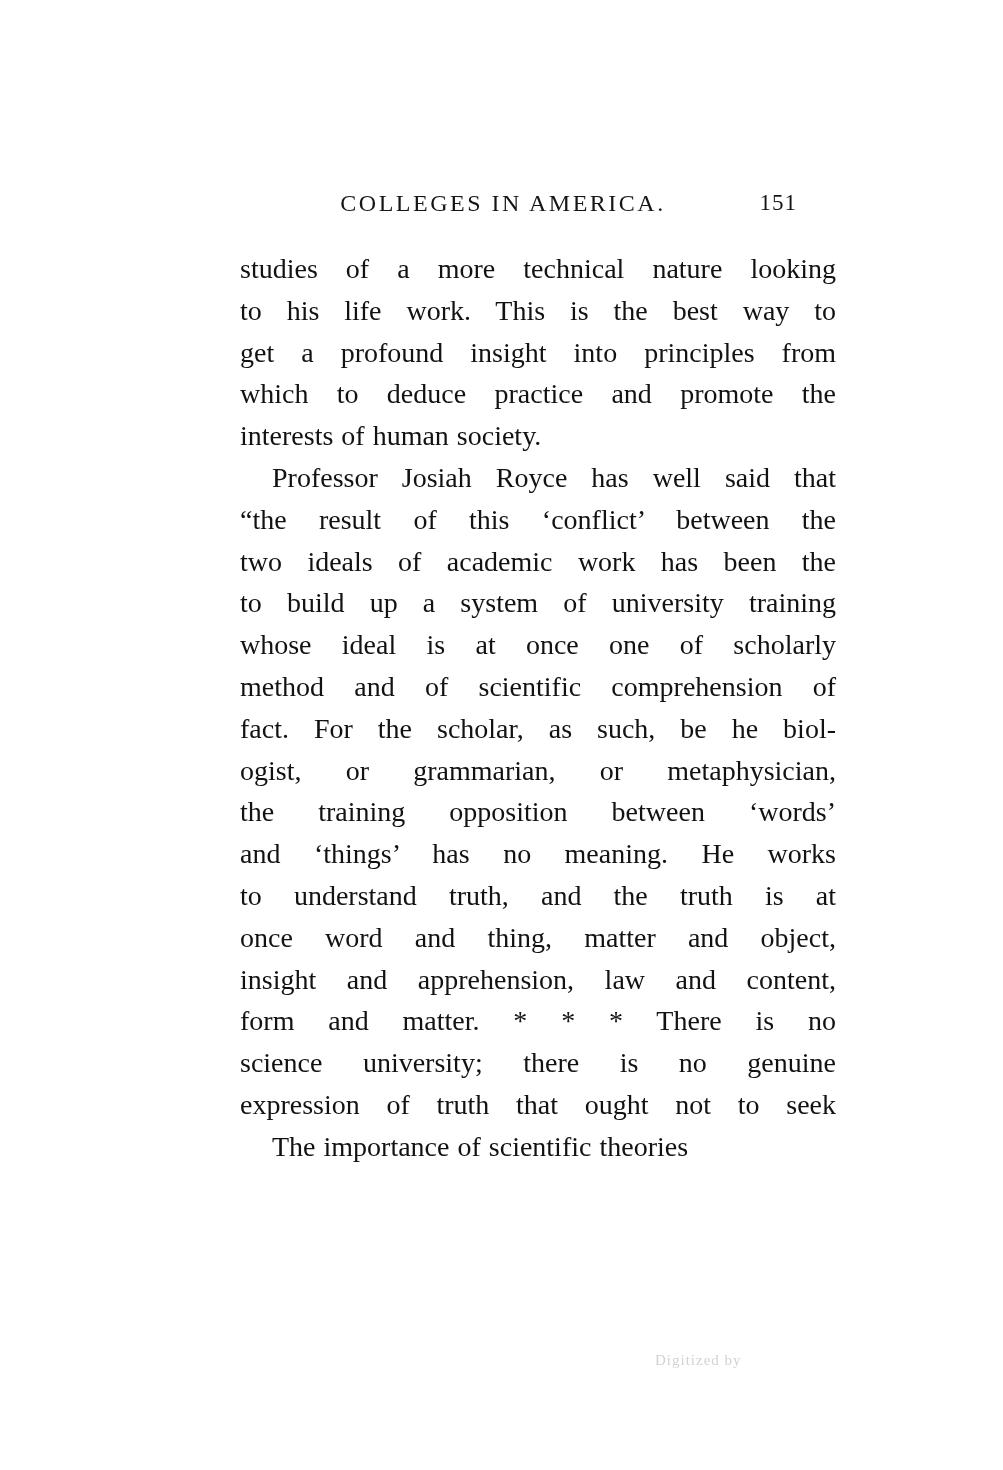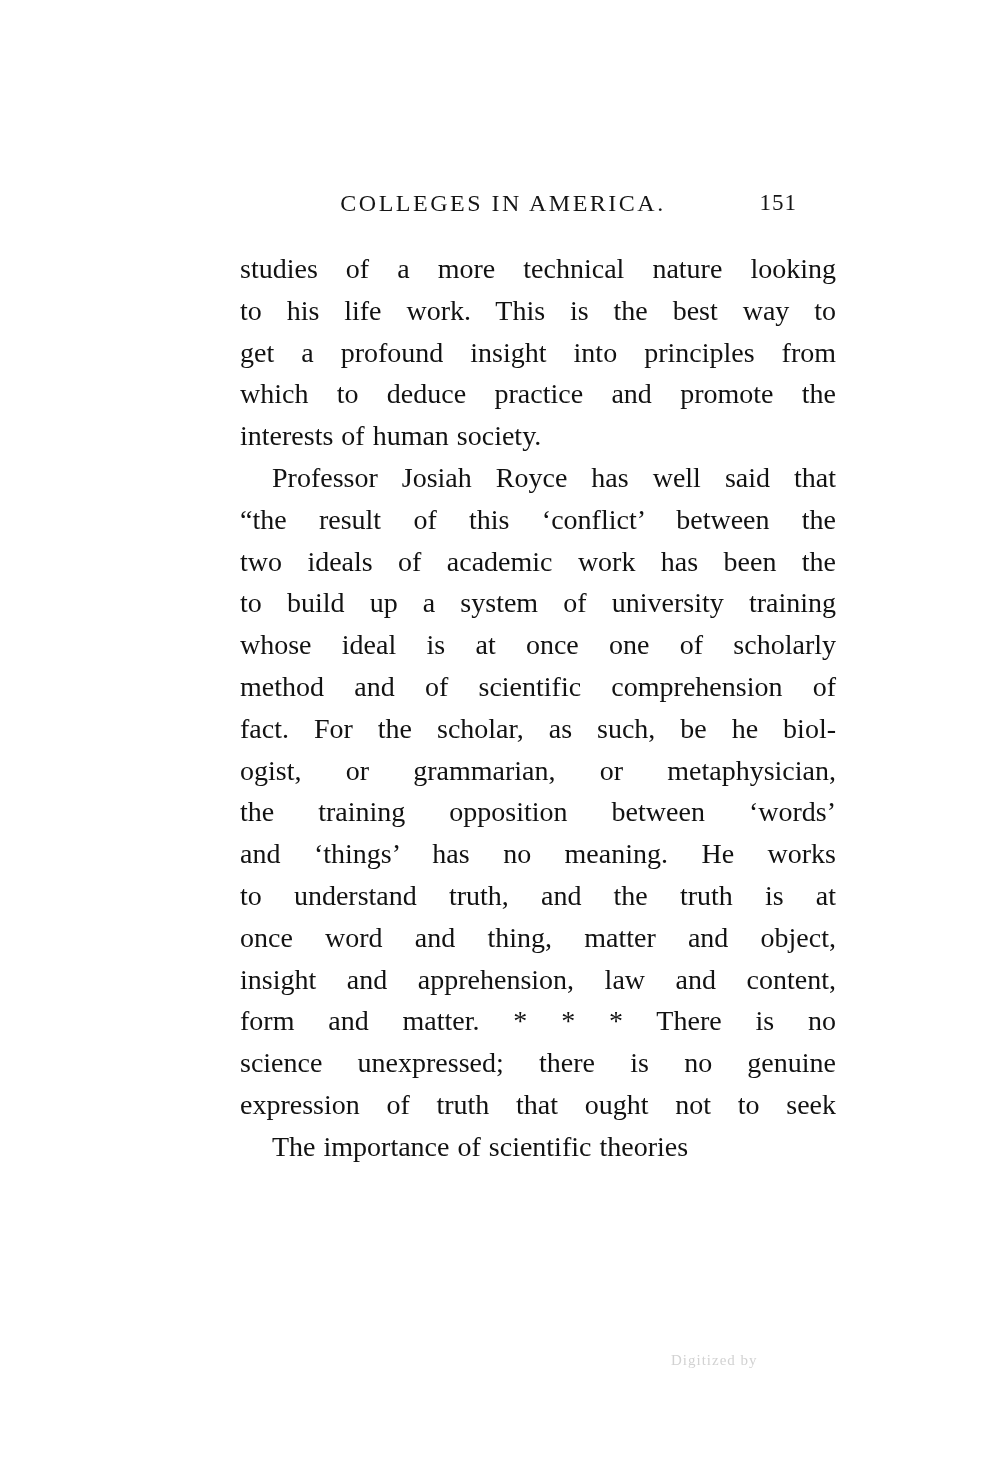--- a/index.html
+++ b/index.html
@@ -61,21 +61,20 @@
   }
   .watermark {
     position: absolute;
     left: 655px;
     top: 1352px;
     display: flex;
     align-items: center;
     gap: 8px;
     white-space: nowrap;
     user-select: none;
-    margin-left: 16px;
   }
   .wm-small {
     font-size: 15px;
     color: #d2d2d2;
     letter-spacing: 1px;
   }
   .wm-large {
     font-size: 40px;
     font-family: "DejaVu Serif", serif;
     color: #d7d7d7;
@@ -105,21 +104,21 @@
       <div class="line">whose ideal is at once one of scholarly</div>
       <div class="line">method and of scientific comprehension of</div>
       <div class="line">fact.  For the scholar, as such, be he biol-</div>
       <div class="line">ogist, or grammarian, or metaphysician,</div>
       <div class="line">the training opposition between ‘words’</div>
       <div class="line">and ‘things’ has no meaning.  He works</div>
       <div class="line">to understand truth, and the truth is at</div>
       <div class="line">once word and thing, matter and object,</div>
       <div class="line">insight and apprehension, law and content,</div>
       <div class="line">form and matter.  *  *  *  There is no</div>
-      <div class="line">science unexpressed; there is no genuine</div>
+      <div class="line">science university; there is no genuine</div>
       <div class="line">expression of truth that ought not to seek</div>
       <div class="line last indent">The importance of scientific theories</div>
     </div>
 
   <div class="watermark">
     <span class="wm-small">Digitized by</span>
   </div>
 
 </div>
 

